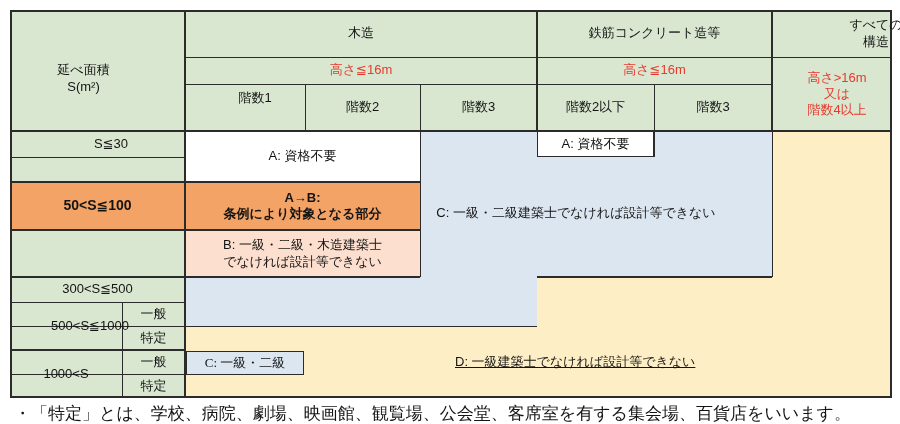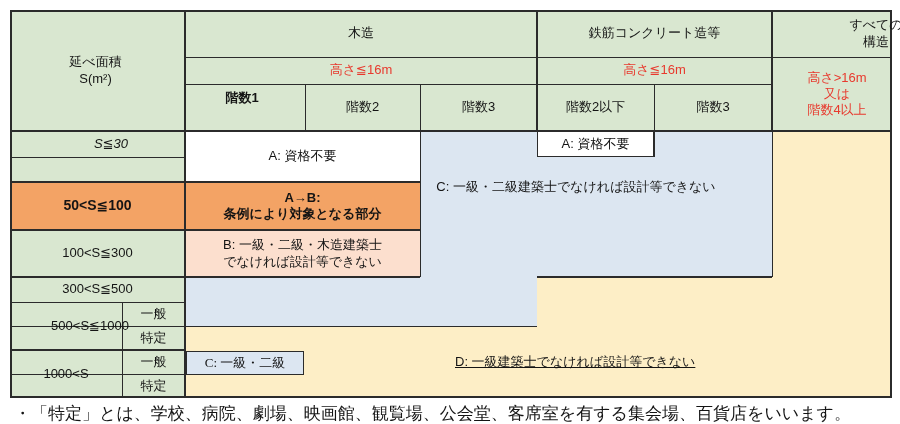--- a/index.html
+++ b/index.html
@@ -65,63 +65,62 @@
   <div class="line" style="left:0;top:147px;width:175px;height:1px;"></div>
   <div class="line" style="left:0;top:171px;width:410px;height:2px;"></div>
   <div class="line" style="left:0;top:219px;width:410px;height:2px;"></div>
   <div class="line" style="left:0;top:266px;width:410px;height:2px;"></div>
   <div class="line" style="left:527px;top:266px;width:235px;height:2px;"></div>
   <div class="line" style="left:0;top:292px;width:175px;height:1px;"></div>
   <div class="line" style="left:0;top:316px;width:527px;height:1px;"></div>
   <div class="line" style="left:0;top:339px;width:175px;height:2px;"></div>
   <div class="line" style="left:0;top:364px;width:175px;height:1px;"></div>
 
-  <div class="cell col" style="left:0;top:0;width:147px;height:121px;padding-left:12px;">
+  <div class="cell col" style="left:0;top:8px;width:147px;height:121px;">
     <span>延べ面積</span>
     <span>S(m²)</span>
   </div>
   <div class="cell" style="left:175px;top:0;width:352px;height:47px;">木造</div>
   <div class="cell" style="left:527px;top:0;width:235px;height:47px;">鉄筋コンクリート造等</div>
   <div class="cell col" style="left:762px;top:0;width:120px;height:47px;padding-left:44px;">
     <span>すべての</span>
     <span>構造</span>
   </div>
   <div class="cell red" style="left:175px;top:47px;width:352px;height:27px;">高さ≦16m</div>
   <div class="cell red" style="left:527px;top:47px;width:235px;height:27px;">高さ≦16m</div>
   <div class="cell col red" style="left:762px;top:47px;width:130px;height:74px;">
     <span>高さ&gt;16m</span>
     <span>又は</span>
     <span>階数4以上</span>
   </div>
-  <div class="cell" style="left:172px;top:74px;width:120px;height:29px;font-weight:bold;">階数1</div>
+  <div class="cell" style="left:185px;top:74px;width:120px;height:29px;">階数1</div>
   <div class="cell" style="left:295px;top:74px;width:115px;height:47px;">階数2</div>
   <div class="cell" style="left:410px;top:74px;width:117px;height:47px;">階数3</div>
   <div class="cell" style="left:527px;top:74px;width:117px;height:47px;">階数2以下</div>
   <div class="cell" style="left:644px;top:74px;width:118px;height:47px;">階数3</div>
 
-  <div class="cell" style="left:0;top:121px;width:202px;height:26px;font-style:italic;">S≦30</div>
+  <div class="cell" style="left:0;top:121px;width:202px;height:26px;">S≦30</div>
   <div class="cell bold big" style="left:0;top:172px;width:175px;height:48px;">50&lt;S≦100</div>
-  <div class="cell" style="left:0;top:220px;width:175px;height:47px;">100&lt;S≦300</div>
   <div class="cell" style="left:0;top:267px;width:175px;height:25px;">300&lt;S≦500</div>
   <div class="cell" style="left:0;top:292px;width:112px;height:48px;margin-left:24px;">500&lt;S≦1000</div>
   <div class="cell" style="left:112px;top:292px;width:63px;height:24px;">一般</div>
   <div class="cell" style="left:112px;top:316px;width:63px;height:24px;">特定</div>
   <div class="cell" style="left:0;top:340px;width:112px;height:48px;">1000&lt;S</div>
   <div class="cell" style="left:112px;top:340px;width:63px;height:24px;">一般</div>
   <div class="cell" style="left:112px;top:364px;width:63px;height:24px;">特定</div>
 
   <div class="cell" style="left:175px;top:121px;width:235px;height:51px;">A: 資格不要</div>
   <div class="cell col bold" style="left:175px;top:172px;width:235px;height:48px;">
     <span>A→B:</span>
     <span>条例により対象となる部分</span>
   </div>
   <div class="cell col" style="left:175px;top:220px;width:235px;height:47px;align-items:center;">
     <span>B: 一級・二級・木造建築士</span>
     <span>でなければ設計等できない</span>
   </div>
   <div class="cell" style="left:527px;top:121px;width:117px;height:26px;">A: 資格不要</div>
-  <div class="cell" style="left:410px;top:104px;width:312px;height:146px;">C: 一級・二級建築士でなければ設計等できない</div>
+  <div class="cell" style="left:410px;top:130px;width:312px;height:146px;">C: 一級・二級建築士でなければ設計等できない</div>
   <div class="cell" style="left:176px;top:341px;width:118px;height:24px;font-family:Liberation Serif, serif;">C: 一級・二級</div>
   <div class="cell left-align" style="left:445px;top:340px;width:430px;height:24px;">D: 一級建築士でなければ設計等できない</div>
 
 </div>
 
 <div id="note">・「特定」とは、学校、病院、劇場、映画館、観覧場、公会堂、客席室を有する集会場、百貨店をいいます。</div>
 
 </body></html>

